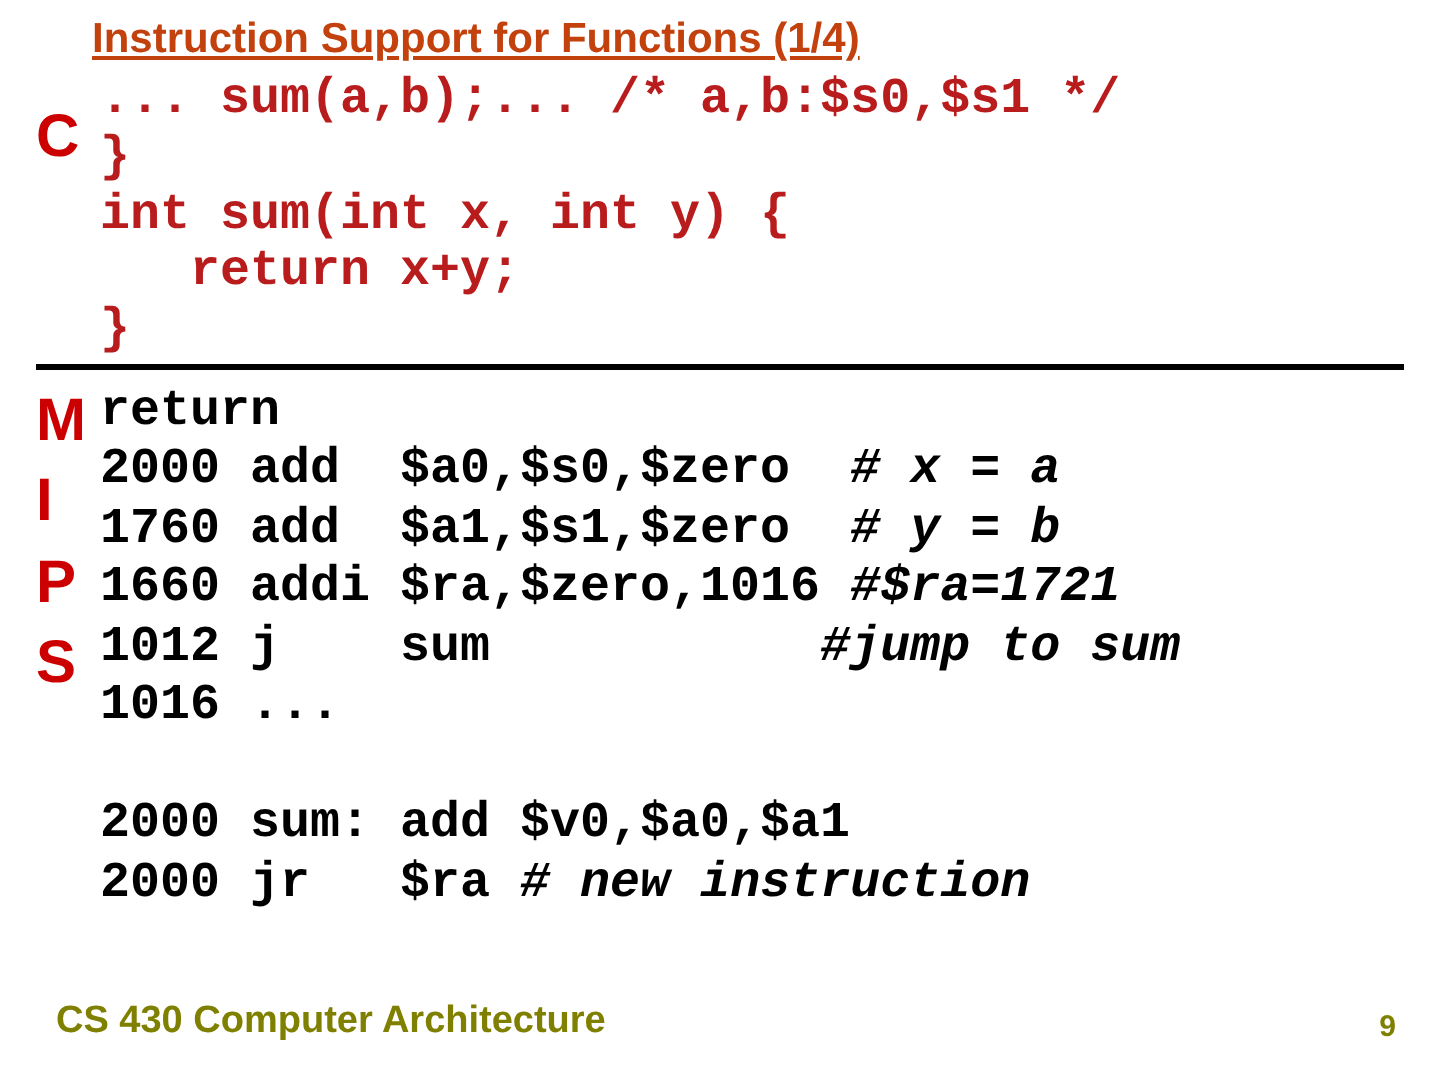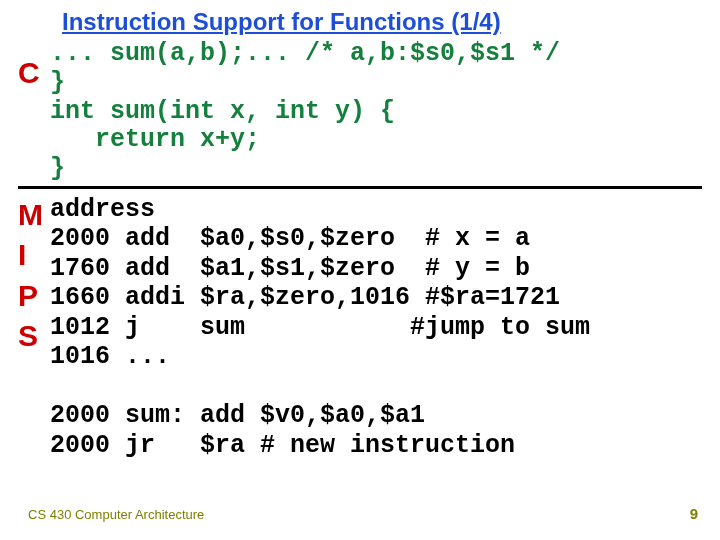--- a/index.html
+++ b/index.html
@@ -9,25 +9,25 @@
     height: 540px;
     background: #ffffff;
     font-family: Arial, Helvetica, sans-serif;
     position: relative;
     overflow: hidden;
   }
   .slide {
     padding: 8px 18px 0 18px;
   }
   .title {
-    color: #1d4ed8;
-    font-size: 24px;
+    color: #c2410c;
+    font-size: 21px;
     font-weight: bold;
     text-decoration: underline;
-    margin: 0 0 4px 44px;
+    margin: 0 0 4px 28px;
   }
   .section-c {
     display: flex;
     align-items: flex-start;
     border-bottom: 3px solid #000;
     padding-bottom: 2px;
     margin-bottom: 6px;
   }
   .label-c {
     color: #cc0000;
@@ -36,23 +36,23 @@
     width: 32px;
     line-height: 1;
     margin-top: 18px;
   }
   .code-c {
     font-family: "Courier New", monospace;
     font-size: 25px;
     font-weight: bold;
     white-space: pre;
     line-height: 1.15;
-    color: #15803d;
+    color: #b91c1c;
   }
-  .italic { }
+  .italic { font-style: italic; }
   .section-m {
     display: flex;
     align-items: flex-start;
   }
   .label-m {
     color: #cc0000;
     font-weight: bold;
     font-size: 30px;
     width: 32px;
     line-height: 1.35;
@@ -64,22 +64,22 @@
     font-weight: bold;
     white-space: pre;
     line-height: 1.18;
     color: #000;
   }
   .footer {
     position: absolute;
     bottom: 18px;
     left: 28px;
     color: #808000;
-    font-size: 13px;
-    font-weight: normal;
+    font-size: 19px;
+    font-weight: bold;
   }
   .pagenum {
     position: absolute;
     bottom: 18px;
     right: 22px;
     color: #808000;
     font-size: 15px;
     font-weight: bold;
   }
 </style>
@@ -96,21 +96,21 @@
 <span>int sum(int x, int y) {</span>
 <span>   return x+y;</span>
 <span>}</span></div>
   </div>
 
   <div class="section-m">
     <div class="label-m">M
 I
 P
 S</div>
-    <div class="code-m"><span>address</span>
+    <div class="code-m"><span>return</span>
 <span>2000 add  $a0,$s0,$zero  </span><span class="italic"># x = a</span>
 <span>1760 add  $a1,$s1,$zero  </span><span class="italic"># y = b</span>
 <span>1660 addi $ra,$zero,1016 </span><span class="italic">#$ra=1721</span>
 <span>1012 j    sum           </span><span class="italic">#jump to sum</span>
 <span>1016 ...</span>
 <span></span>
 <span>2000 sum: add $v0,$a0,$a1</span>
 <span>2000 jr   $ra </span><span class="italic"># new instruction</span></div>
   </div>
 </div>

